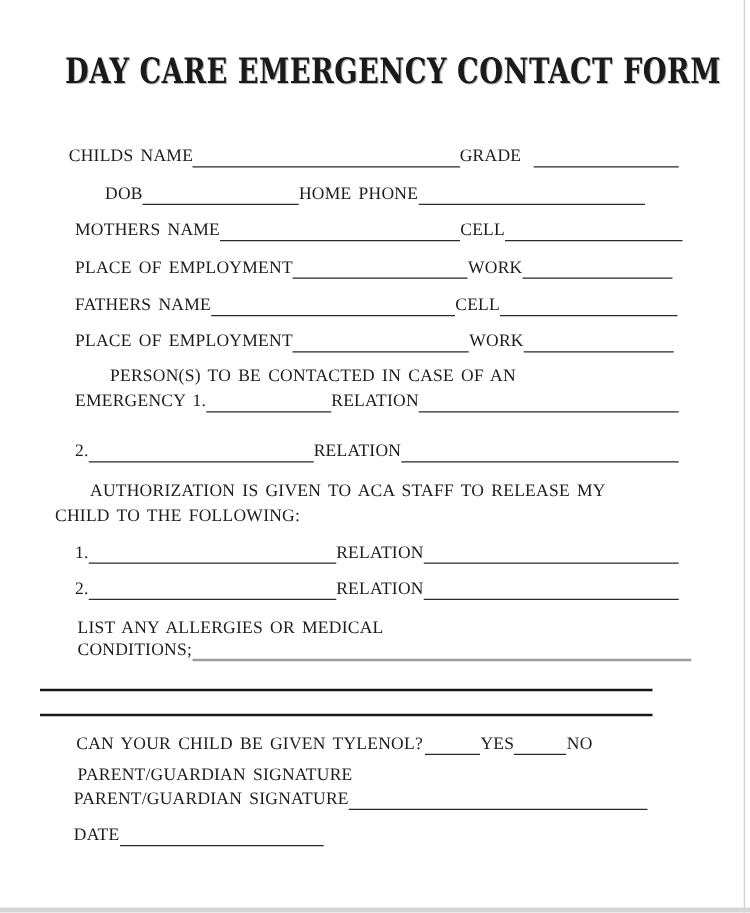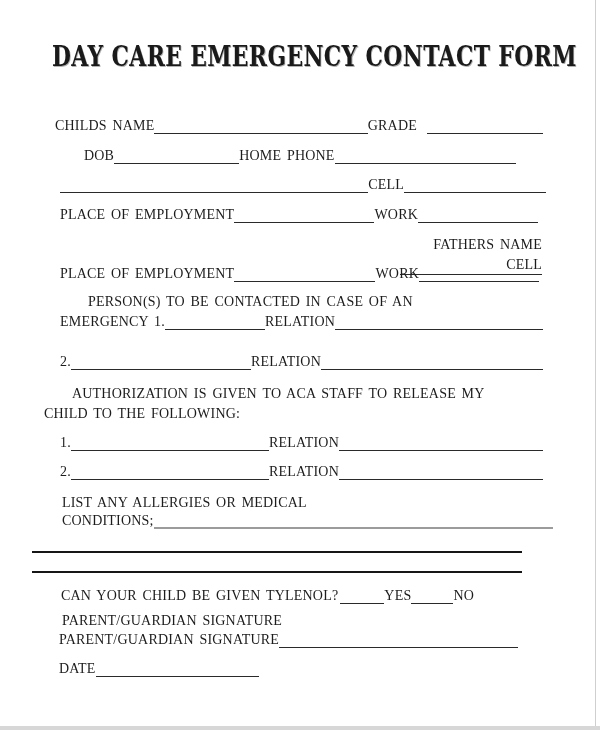--- a/index.html
+++ b/index.html
@@ -82,33 +82,34 @@
 </div>
 
 <div class="row" style="top:147px; left:60px; right:84px;margin-left:24px;">
   <span class="lbl">DOB</span>
   <span class="blank" style="width:125px;"></span>
   <span class="lbl">HOME PHONE</span>
   <span class="blank flex1"></span>
 </div>
 
 <div class="row" style="top:176px; left:60px; right:54px;">
+  <span class="lbl">MOTHERS NAME</span>
   <span class="blank flex1"></span>
   <span class="lbl">CELL</span>
   <span class="blank" style="width:142px;"></span>
 </div>
 
 <div class="row" style="top:206px; left:60px; right:62px;">
   <span class="lbl">PLACE OF EMPLOYMENT</span>
   <span class="blank flex1"></span>
   <span class="lbl">WORK</span>
   <span class="blank" style="width:120px;"></span>
 </div>
 
-<div class="row" style="top:236px; left:60px; right:58px;flex-direction:column;">
+<div class="row" style="top:236px; left:60px; right:58px;">
   <span class="lbl">FATHERS NAME</span>
   <span class="blank flex1"></span>
   <span class="lbl">CELL</span>
   <span class="blank" style="width:142px;"></span>
 </div>
 
 <div class="row" style="top:265px; left:60px; right:61px;">
   <span class="lbl">PLACE OF EMPLOYMENT</span>
   <span class="blank flex1"></span>
   <span class="lbl">WORK</span>

